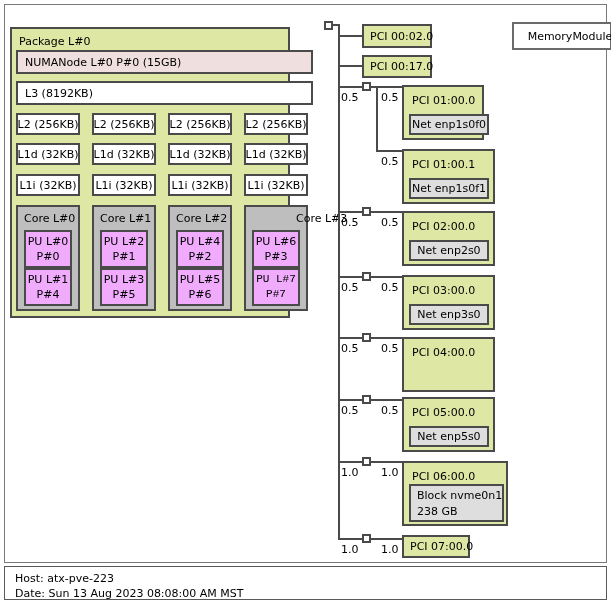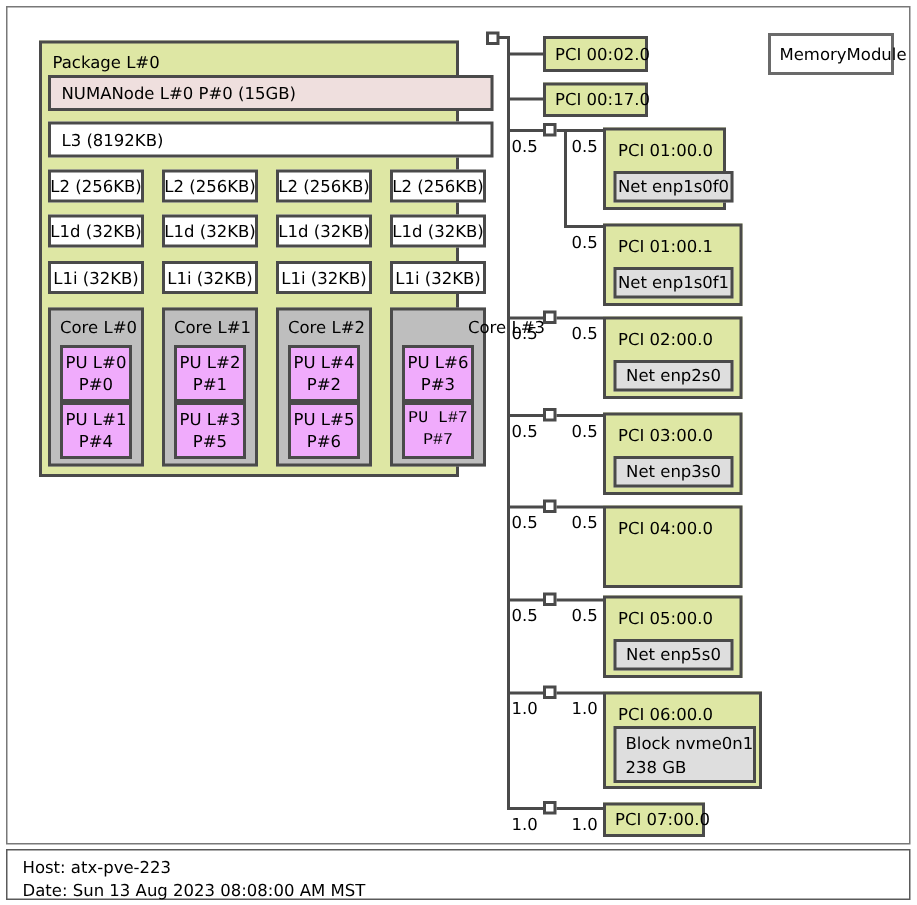--- a/index.html
+++ b/index.html
@@ -31,21 +31,21 @@
   .memmod { display:flex; align-items:center; justify-content:center; }
   .footer-text { position:absolute; left:10px; top:4px; line-height:15px; }
 </style>
 </head>
 <body>
 
 <div id="stage">
 
   <div class="box thin" style="left:4px; top:4px; width:603px; height:559px;"></div>
 
-  <div class="box green" style="left:26px; top:27px; width:280px; height:291px;">
+  <div class="box green" style="left:10px; top:27px; width:280px; height:291px;">
     <div class="abs" style="left:7px; top:6px;">Package L#0</div>
 
     <div class="box pink leftpad" style="left:4px; top:21px; width:297px; height:24px;">NUMANode L#0 P#0 (15GB)</div>
     <div class="box white leftpad" style="left:4px; top:52px; width:297px; height:24px;">L3 (8192KB)</div>
 
     <div class="box white cache" style="left:4px;   top:84px; width:64px; height:22px;">L2 (256KB)</div>
     <div class="box white cache" style="left:80px;  top:84px; width:64px; height:22px;">L2 (256KB)</div>
     <div class="box white cache" style="left:156px; top:84px; width:64px; height:22px;">L2 (256KB)</div>
     <div class="box white cache" style="left:232px; top:84px; width:64px; height:22px;">L2 (256KB)</div>
 
@@ -193,21 +193,21 @@
   <div class="box green" style="left:402px; top:461px; width:106px; height:65px;">
     <div class="pci-label">PCI 06:00.0</div>
     <div class="blockbox">
       <div>Block nvme0n1</div>
       <div>238 GB</div>
     </div>
   </div>
 
   <div class="box green pci-small" style="left:402px; top:535px; width:68px; height:23px;">PCI 07:00.0</div>
 
-  <div class="box white memmod" style="left:512px; top:22px; width:84px; height:28px; border-color:#6a6a6a;padding-left:16px;">MemoryModule</div>
+  <div class="box white memmod" style="left:512px; top:22px; width:100px; height:28px; border-color:#6a6a6a;padding-left:16px;">MemoryModule</div>
 
   <div class="box thin" style="left:4px; top:566px; width:603px; height:34px; border-color:#5a5a5a;">
     <div class="footer-text">
       <div>Host: atx-pve-223</div>
       <div>Date: Sun 13 Aug 2023 08:08:00 AM MST</div>
     </div>
   </div>
 
 </div>
 

